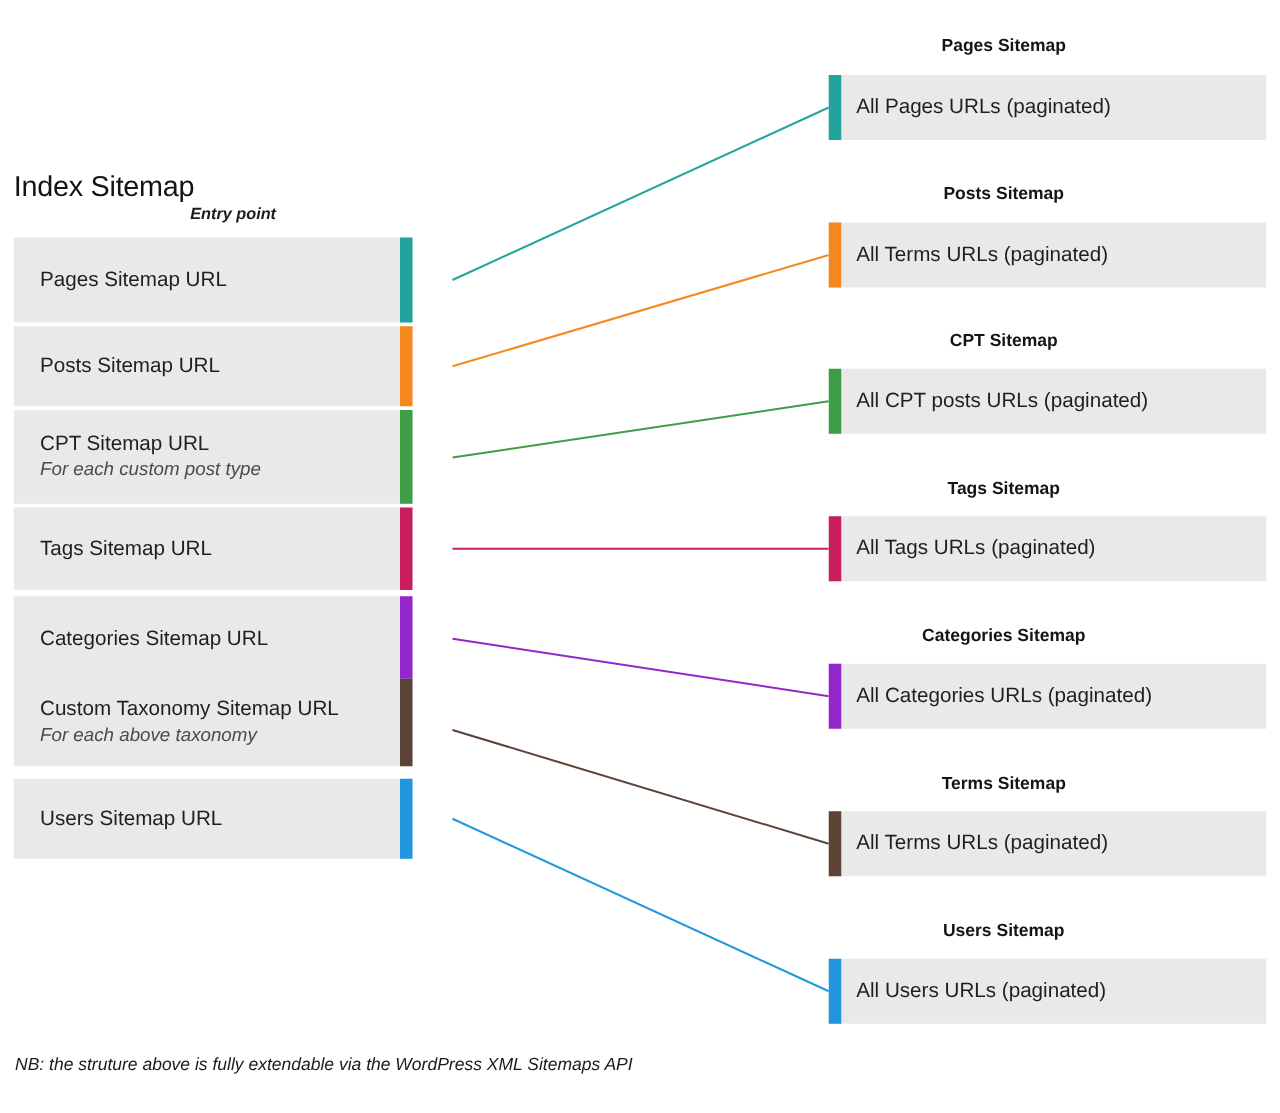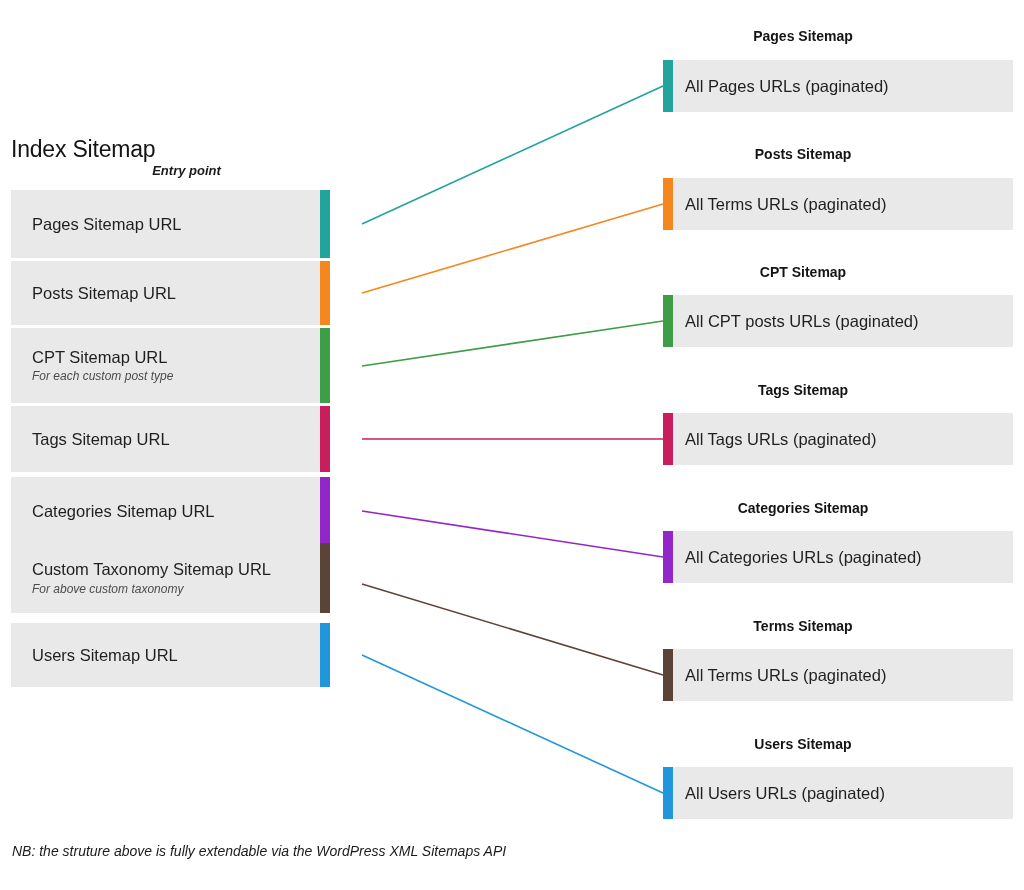--- a/index.html
+++ b/index.html
@@ -77,21 +77,21 @@
     transform: translateY(-50%);
   }
   .left-block .lb-label {
     display: block;
     font-size: 16.5px;
     color: #1f1f1f;
     line-height: 1.25;
   }
   .left-block .lb-sub {
     display: block;
-    font-size: 12px;
+    font-size: 15px;
     font-style: italic;
     color: #4b4b4b;
     line-height: 1.35;
     margin-top: 1px;
   }
 
   
   .right-heading {
     position: absolute;
     left: 628px;
@@ -182,21 +182,21 @@
       </div>
       <div class="left-block" style="top: 477px; height: 68px;">
         <div class="lb-text">
           <span class="lb-label">Categories Sitemap URL</span>
         </div>
         <div class="bar" style="background: rgb(147, 38, 201);"></div>
       </div>
       <div class="left-block" style="top: 543px; height: 70px; padding-left: 38px;">
         <div class="lb-text">
           <span class="lb-label">Custom Taxonomy Sitemap URL</span>
-          <span class="lb-sub">For above custom taxonomy</span>
+          <span class="lb-sub">For each above taxonomy</span>
         </div>
         <div class="bar" style="background: rgb(92, 67, 56);"></div>
       </div>
       <div class="left-block" style="top: 623px; height: 64px;">
         <div class="lb-text">
           <span class="lb-label">Users Sitemap URL</span>
         </div>
         <div class="bar" style="background: rgb(33, 150, 220);"></div>
       </div>
     </div>

